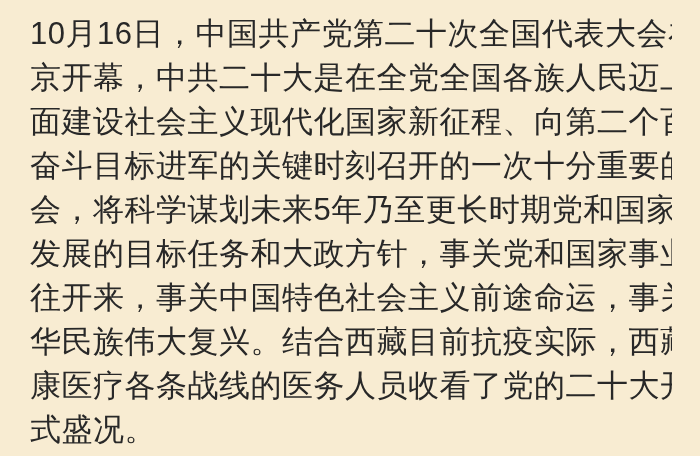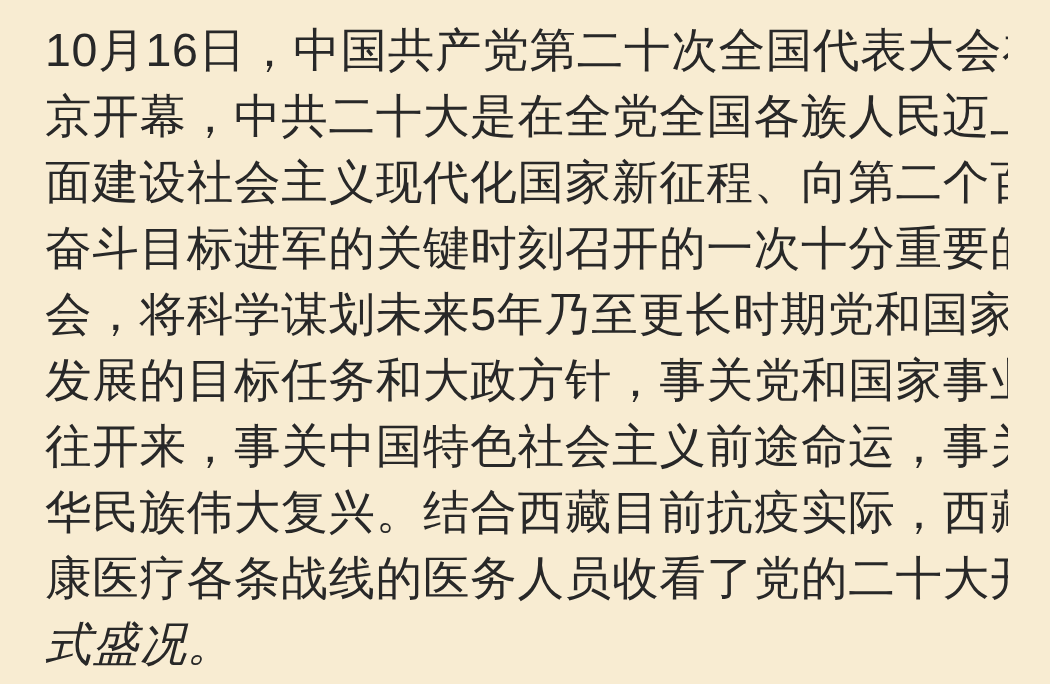--- a/index.html
+++ b/index.html
@@ -27,21 +27,20 @@
     color: #282828;
     letter-spacing: 0.5px;
     text-align: justify;
     text-align-last: justify;
     white-space: nowrap;
     overflow: hidden;
   }
   .line.last {
     text-align: right;
     text-align-last: left;
-    font-style: italic;
   }
 </style>
 </head>
 <body>
 
 <div class="article">
   <div class="line">10月16日，中国共产党第二十次全国代表大会在北</div>
   <div class="line">京开幕，中共二十大是在全党全国各族人民迈上全</div>
   <div class="line">面建设社会主义现代化国家新征程、向第二个百年</div>
   <div class="line">奋斗目标进军的关键时刻召开的一次十分重要的大</div>

